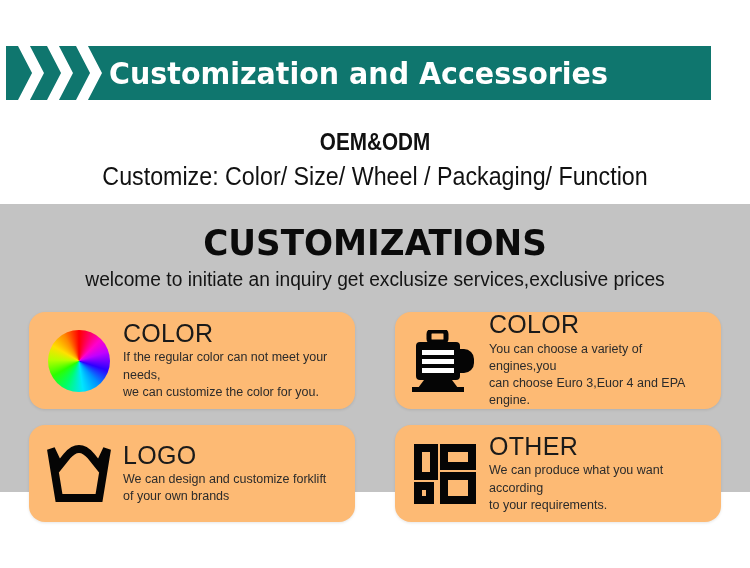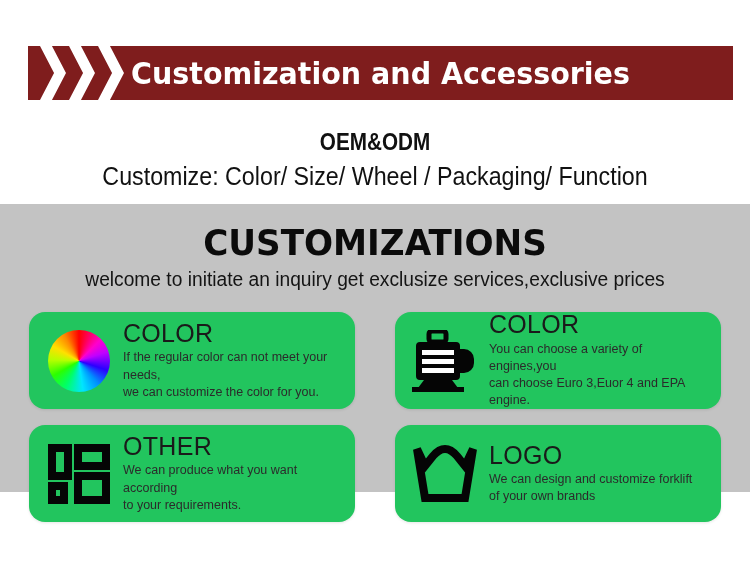--- a/index.html
+++ b/index.html
@@ -25,25 +25,25 @@
     position: absolute;
     left: 0;
     top: 0;
     width: 750px;
     height: 204px;
     background: #ffffff;
   }
 
   .banner {
     position: absolute;
-    left: 28px;
+    left: 6px;
     top: 46px;
     width: 705px;
     height: 54px;
-    background: #7f1d1d;
+    background: #0f766e;
     display: flex;
     align-items: center;
   }
 
   .chev-group {
     position: absolute;
     left: 12px;
     top: 0;
     height: 54px;
     width: 120px;
@@ -152,21 +152,21 @@
     top: 108px;
     width: 692px;
     display: grid;
     grid-template-columns: 326px 326px;
     grid-template-rows: 97px 97px;
     column-gap: 40px;
     row-gap: 16px;
   }
 
   .card {
-    background: #22c55e;
+    background: #fdba74;
     border-radius: 16px;
     display: flex;
     align-items: center;
     padding: 0 10px 0 14px;
     box-sizing: border-box;
     box-shadow: 0 1px 3px rgba(0,0,0,0.10);
   }
 
   .card-icon {
     width: 72px;
@@ -286,44 +286,44 @@
         </div>
         <div class="card-text">
           <div class="card-title">COLOR</div>
           <div class="card-desc">You can choose a variety of engines,you
 can choose Euro 3,Euor 4 and EPA engine.</div>
         </div>
       </div>
 
       <div class="card">
         <div class="card-icon">
+          <svg width="64" height="60" viewBox="0 0 64 60" fill="none" stroke="#050505" stroke-width="8" stroke-linejoin="miter" stroke-linecap="butt">
+            <path d="M4 5 L12 22 L20 12 Q32 -2 44 12 L52 22 L60 5 L52 54 L12 54 Z"></path>
+          </svg>
+        </div>
+        <div class="card-text">
+          <div class="card-title">LOGO</div>
+          <div class="card-desc">We can design and customize forklift
+of your own brands</div>
+        </div>
+      </div>
+
+      <div class="card">
+        <div class="card-icon">
           <svg width="62" height="60" viewBox="0 0 62 60" fill="none" stroke="#050505" stroke-width="8">
             <rect x="4" y="4" width="16" height="28"></rect>
             <rect x="30" y="4" width="28" height="18"></rect>
             <rect x="4" y="42" width="12" height="14"></rect>
             <rect x="30" y="32" width="28" height="24"></rect>
           </svg>
         </div>
         <div class="card-text">
           <div class="card-title">OTHER</div>
           <div class="card-desc">We can produce what you want according
 to your requirements.</div>
         </div>
       </div>
 
-      <div class="card">
-        <div class="card-icon">
-          <svg width="64" height="60" viewBox="0 0 64 60" fill="none" stroke="#050505" stroke-width="8" stroke-linejoin="miter" stroke-linecap="butt">
-            <path d="M4 5 L12 22 L20 12 Q32 -2 44 12 L52 22 L60 5 L52 54 L12 54 Z"></path>
-          </svg>
-        </div>
-        <div class="card-text">
-          <div class="card-title">LOGO</div>
-          <div class="card-desc">We can design and customize forklift
-of your own brands</div>
-        </div>
-      </div>
-
     </div>
   </div>
 
   <div class="footer-white"></div>
 </div>
 
 </body></html>

